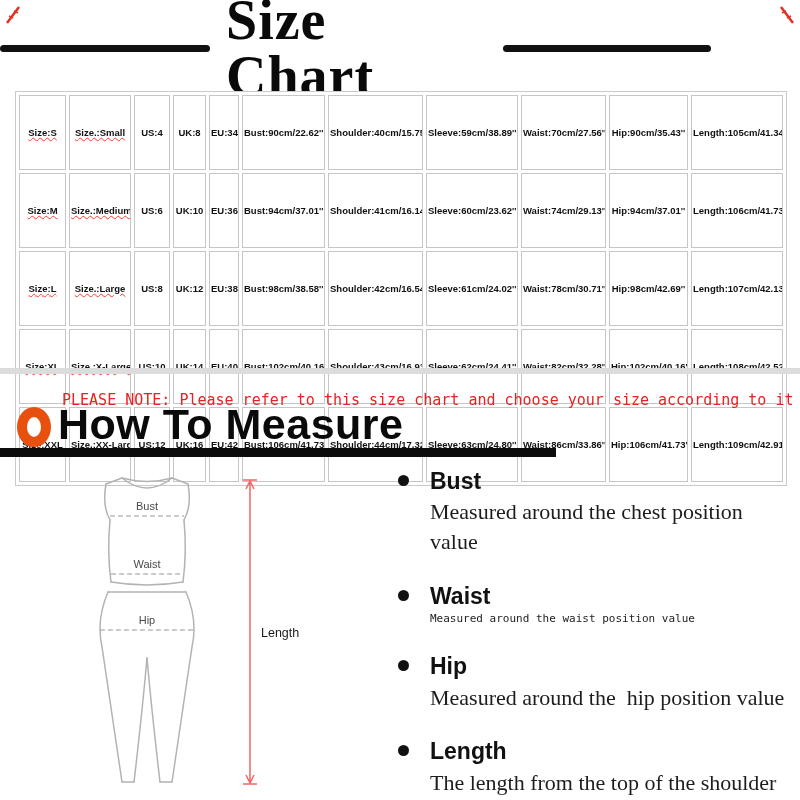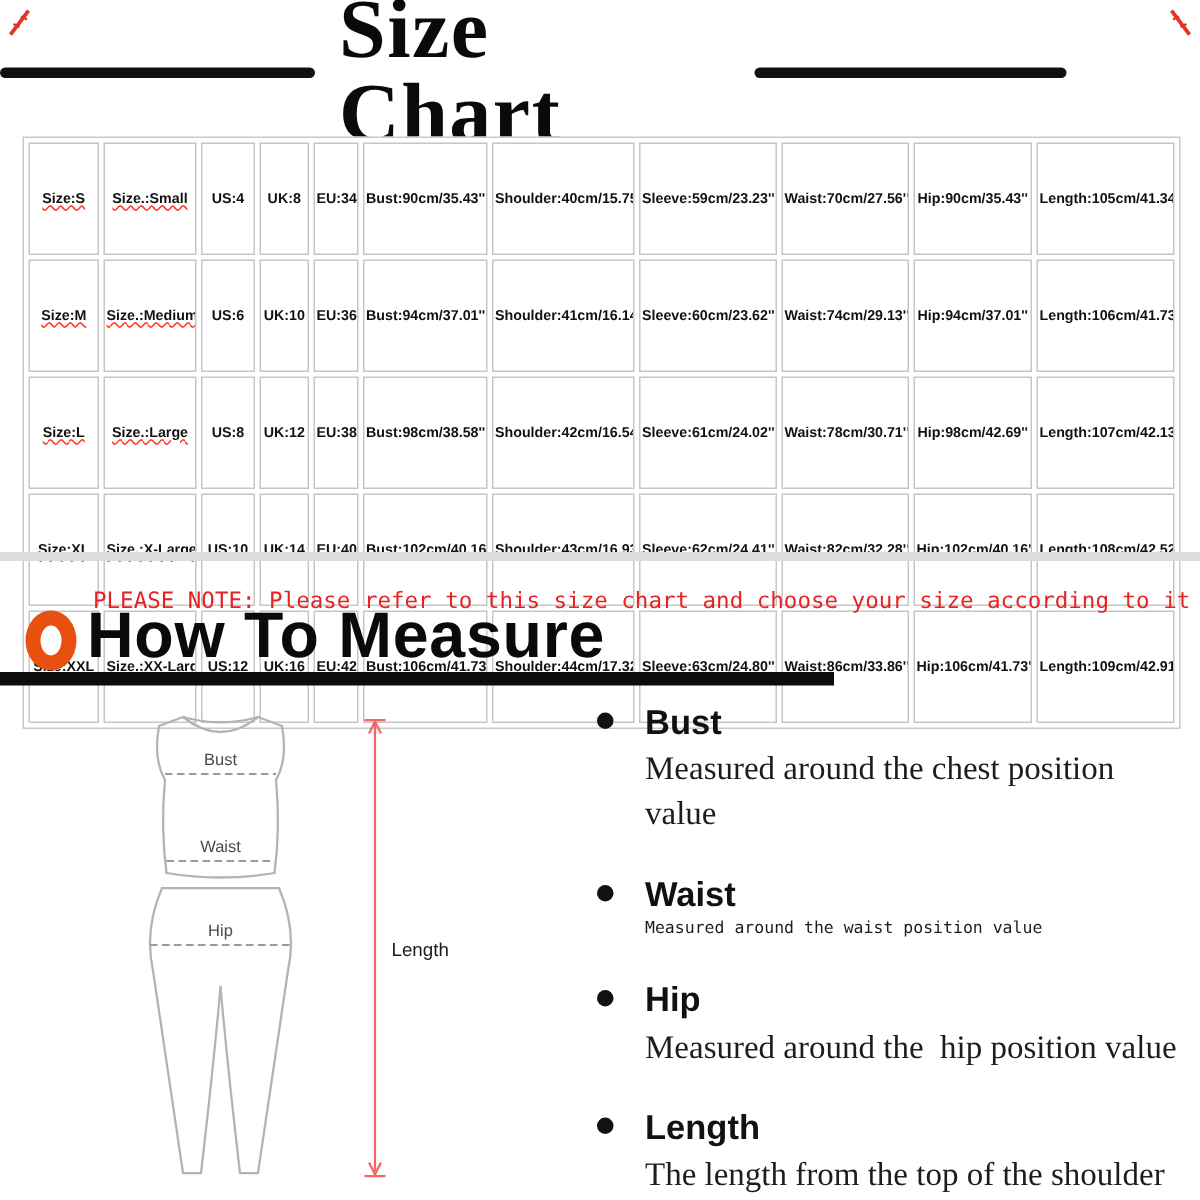--- a/index.html
+++ b/index.html
@@ -78,23 +78,23 @@
       <col class="c10">
       <col class="c11">
   </colgroup>
   <tbody>
       <tr>
         <td class="squiggle">Size:S</td>
         <td class="squiggle">Size.:Small</td>
         <td>US:4</td>
         <td>UK:8</td>
         <td>EU:34</td>
-        <td>Bust:90cm/35.43''</td>
+        <td>Bust:90cm/22.62''</td>
         <td>Shoulder:40cm/15.75''</td>
-        <td>Sleeve:59cm/23.23''</td>
+        <td>Sleeve:59cm/38.89''</td>
         <td>Waist:70cm/27.56''</td>
         <td>Hip:90cm/35.43''</td>
         <td>Length:105cm/41.34''</td>
       </tr>
       <tr>
         <td class="squiggle">Size:M</td>
         <td class="squiggle">Size.:Medium</td>
         <td>US:6</td>
         <td>UK:10</td>
         <td>EU:36</td>

